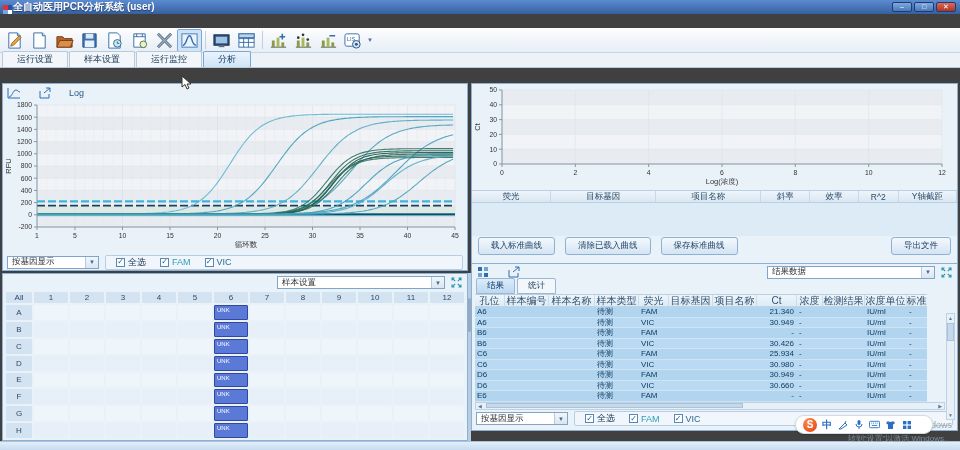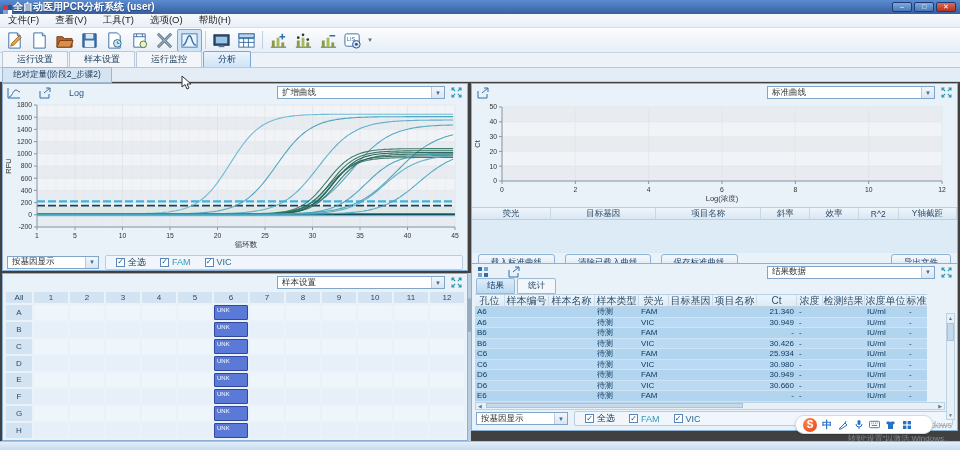--- a/index.html
+++ b/index.html
@@ -111,27 +111,20 @@
   <div class="titlebar">
     <span class="app-icon"></span>
     <span class="title-text">全自动医用PCR分析系统 (user)</span>
     <span class="win-btns">
       <span class="win-btn">‒</span>
       <span class="win-btn">□</span>
       <span class="win-btn close">✕</span>
     </span>
   </div>
 
-  <div class="menubar" id="menubar">
-      <span class="menu-item">文件(F)</span>
-      <span class="menu-item">查看(V)</span>
-      <span class="menu-item">工具(T)</span>
-      <span class="menu-item">选项(O)</span>
-      <span class="menu-item">帮助(H)</span>
-    </div>
 
   <div class="toolbar">
     <span class="tbtn">
         <svg width="19" height="19" viewBox="0 0 20 20">
           <path d="M4 2 h9 l3 3 v13 h-12 z" fill="#fff" stroke="#3a6ea8"></path>
           <path d="M13 2 v3 h3" fill="none" stroke="#3a6ea8"></path>
           <path d="M7 13 L15 5 l2 2 L9 15 l-3 1 z" fill="#e8a33d" stroke="#8a5a1a" stroke-width="0.8"></path>
         </svg>
       </span>
     <span class="tbtn">
@@ -234,55 +227,36 @@
       </span>
     <span class="dd-caret">▼</span>
   </div>
 
   <div class="tabbar" id="tabbar">
       <span class="tab">运行设置</span>
       <span class="tab">样本设置</span>
       <span class="tab">运行监控</span>
       <span class="tab active">分析</span>
     </div>
-  <div class="subtabbar">
-    <span class="subtab">绝对定量(阶段2_步骤2)</span>
-  </div>
 
   <div class="panel" id="panel-amp">
     <div class="panel-head">
       <span class="head-icon">
           <svg width="14" height="12" viewBox="0 0 14 12">
             <path d="M1 1 v10 h12" stroke="#2f6fae" fill="none"></path>
             <path d="M2 10 C5 10 6 3 9 3 C11 3 11 5 13 5" stroke="#2f6fae" fill="none"></path>
           </svg>
         </span>
       <span class="head-icon">
           <svg width="14" height="12" viewBox="0 0 14 12">
             <path d="M2 4 v7 h9 v-4" stroke="#2f6fae" fill="none"></path>
             <path d="M6 6 L12 1 M12 1 h-4 M12 1 v4" stroke="#2f6fae" fill="none"></path>
           </svg>
         </span>
       <span class="log-label">Log</span>
-      <span class="head-right">
-        <span class="dd">
-            <span>扩增曲线</span>
-            <span class="dd-btn">▼</span>
-          </span>
-        <span class="head-icon">
-            <svg width="11" height="11" viewBox="0 0 11 11">
-              <g stroke="#2b97b0" fill="none" stroke-width="1.1">
-                <path d="M4.2 4.2 L1 1 M1 3.5 V1 H3.5"></path>
-                <path d="M6.8 4.2 L10 1 M7.5 1 H10 V3.5"></path>
-                <path d="M4.2 6.8 L1 10 M1 7.5 V10 H3.5"></path>
-                <path d="M6.8 6.8 L10 10 M10 7.5 V10 H7.5"></path>
-              </g>
-            </svg>
-          </span>
-      </span>
     </div>
     <svg id="amp-chart" width="460" height="150">
         <rect x="34" y="4" width="418" height="122" fill="#f1f3f6"></rect>
         <rect x="34" y="113.8" width="418" height="12.200000000000003" fill="#e8ebef"></rect>
         <rect x="34" y="89.39999999999999" width="418" height="12.200000000000017" fill="#e8ebef"></rect>
         <rect x="34" y="65" width="418" height="12.200000000000003" fill="#e8ebef"></rect>
         <rect x="34" y="40.6" width="418" height="12.200000000000003" fill="#e8ebef"></rect>
         <rect x="34" y="16.200000000000003" width="418" height="12.2" fill="#e8ebef"></rect>
         <rect x="34" y="104.64999999999999" width="418" height="9.150000000000006" fill="rgba(180,210,190,0.30)"></rect>
         <line x1="34" y1="4" x2="34" y2="126" stroke="#e3e9ef" stroke-width="0.5"></line>
@@ -422,44 +396,20 @@
           </span>
           <span class="cbwrap">
             <span class="cb">✓</span>
             <span style="color: rgb(42, 110, 140);">VIC</span>
           </span>
         </span>
       </div>
   </div>
 
   <div class="panel" id="panel-std">
-    <div class="panel-head">
-      <span class="head-icon">
-          <svg width="14" height="12" viewBox="0 0 14 12">
-            <path d="M2 4 v7 h9 v-4" stroke="#2f6fae" fill="none"></path>
-            <path d="M6 6 L12 1 M12 1 h-4 M12 1 v4" stroke="#2f6fae" fill="none"></path>
-          </svg>
-        </span>
-      <span class="head-right">
-        <span class="dd">
-            <span>标准曲线</span>
-            <span class="dd-btn">▼</span>
-          </span>
-        <span class="head-icon">
-            <svg width="11" height="11" viewBox="0 0 11 11">
-              <g stroke="#2b97b0" fill="none" stroke-width="1.1">
-                <path d="M4.2 4.2 L1 1 M1 3.5 V1 H3.5"></path>
-                <path d="M6.8 4.2 L10 1 M7.5 1 H10 V3.5"></path>
-                <path d="M4.2 6.8 L1 10 M1 7.5 V10 H3.5"></path>
-                <path d="M6.8 6.8 L10 10 M10 7.5 V10 H7.5"></path>
-              </g>
-            </svg>
-          </span>
-      </span>
-    </div>
     <svg id="std-chart" width="481" height="104">
         <rect x="30" y="6" width="440" height="74" fill="#f1f3f6"></rect>
         <rect x="30" y="65.2" width="440" height="14.799999999999997" fill="#e8ebef"></rect>
         <rect x="30" y="35.6" width="440" height="14.799999999999997" fill="#e8ebef"></rect>
         <rect x="30" y="6" width="440" height="14.8" fill="#e8ebef"></rect>
         <line x1="30" y1="6" x2="30" y2="80" stroke="#dde4ea" stroke-width="0.6"></line>
         <line x1="103.33333333333333" y1="6" x2="103.33333333333333" y2="80" stroke="#dde4ea" stroke-width="0.6"></line>
         <line x1="176.66666666666666" y1="6" x2="176.66666666666666" y2="80" stroke="#dde4ea" stroke-width="0.6"></line>
         <line x1="250" y1="6" x2="250" y2="80" stroke="#dde4ea" stroke-width="0.6"></line>
         <line x1="323.3333333333333" y1="6" x2="323.3333333333333" y2="80" stroke="#dde4ea" stroke-width="0.6"></line>

